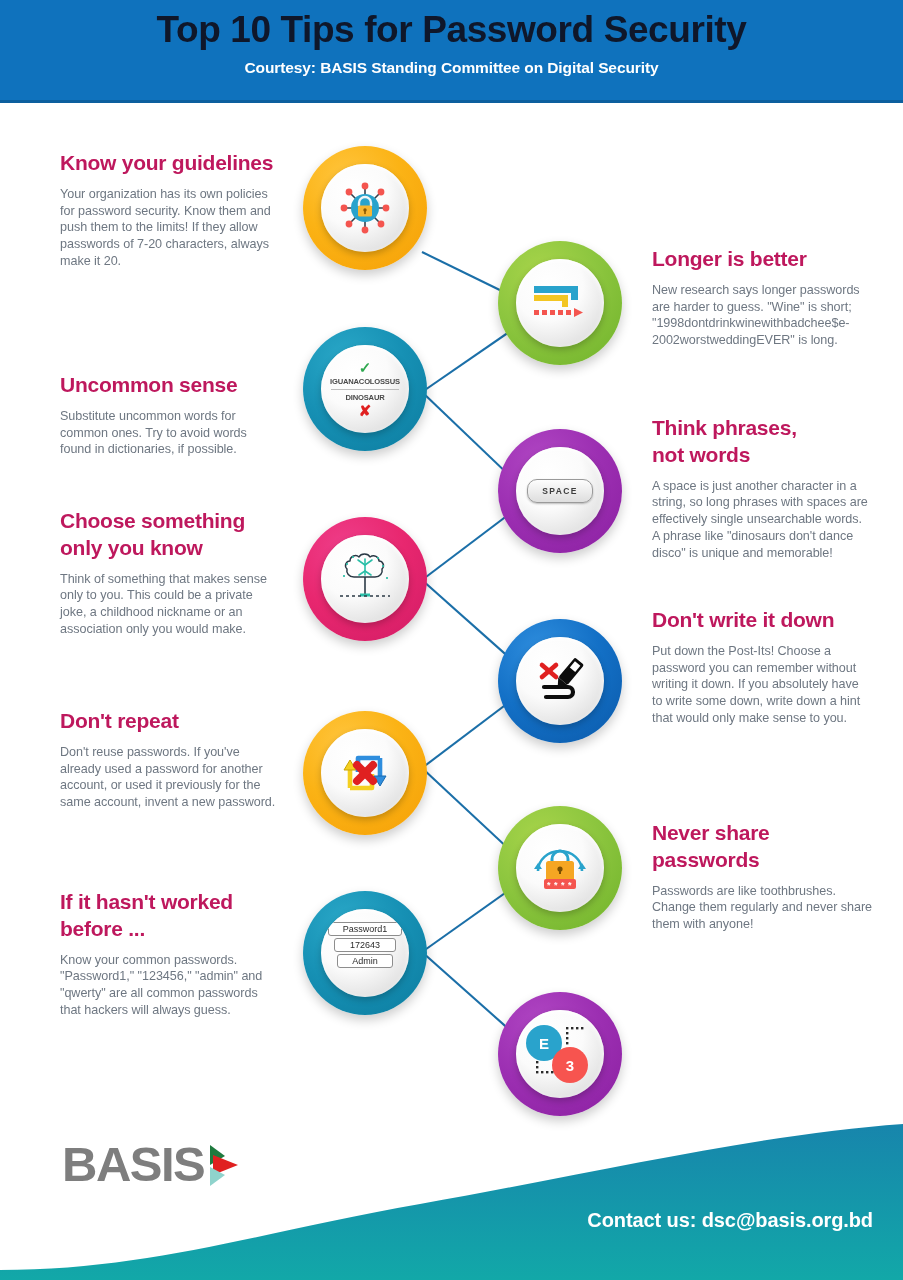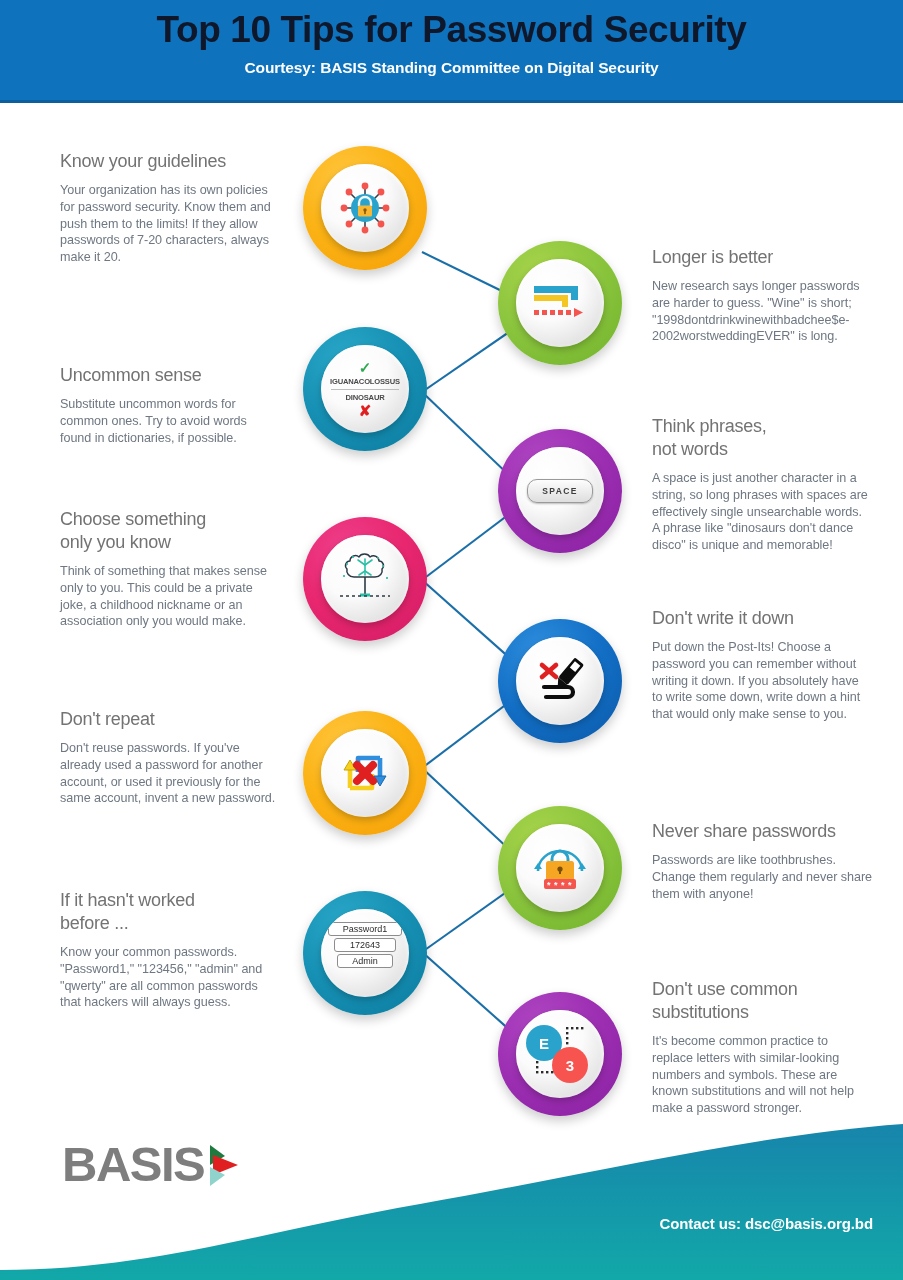--- a/index.html
+++ b/index.html
@@ -44,23 +44,23 @@
     width: 903px; height: 3px;
     background: #0c5f9e;
   }
 
   
   #connectors { position: absolute; left: 0; top: 0; width: 903px; height: 1280px; }
 
   
   .tipblock { position: absolute; }
   .tip-title {
-    color: #737373;
-    font-weight: normal;
-    font-size: 18px;
+    color: #be185d;
+    font-weight: bold;
+    font-size: 21px;
     line-height: 1.28;
     letter-spacing: -0.25px;
   }
   .tip-body {
     color: #6e7782;
     font-size: 12.6px;
     line-height: 1.33;
     margin-top: 9px;
     letter-spacing: -0.05px;
   }
@@ -143,21 +143,21 @@
     position: absolute; left: 62px; top: 1140px;
     display: flex; align-items: center;
   }
   #logo-text {
     font-size: 49px; font-weight: bold; color: #7e7e7e;
     letter-spacing: -1.5px; line-height: 1;
   }
   #logo-mark { margin-left: 3px; }
   #contact {
     position: absolute; right: 30px; bottom: 48px;
-    color: #ffffff; font-size: 15px; font-weight: bold;
+    color: #ffffff; font-size: 20px; font-weight: bold;
     letter-spacing: -0.1px;
   }
 </style>
 </head>
 <body>
 
 <div id="page">
 
   <div id="header">
     <div id="header-title">Top 10 Tips for Password Security</div>
@@ -182,21 +182,21 @@
   <div class="tipblock col-left" style="top:150px">
     <div class="tip-title">Know your guidelines</div>
     <div class="tip-body">Your organization has its own policies for password security. Know them and push them to the limits! If they allow passwords of 7-20 characters, always make it 20.</div>
   </div>
 
   <div class="tipblock col-right" style="top:246px">
     <div class="tip-title">Longer is better</div>
     <div class="tip-body">New research says longer passwords are harder to guess. "Wine" is short; "1998dontdrinkwinewithbadchee$e-2002worstweddingEVER" is long.</div>
   </div>
 
-  <div class="tipblock col-left" style="top:364px">
+  <div class="tipblock col-left" style="top:372px">
     <div class="tip-title">Uncommon sense</div>
     <div class="tip-body">Substitute uncommon words for common ones. Try to avoid words found in dictionaries, if possible.</div>
   </div>
 
   <div class="tipblock col-right" style="top:415px">
     <div class="tip-title">Think phrases,</div>
     <div class="tip-title">not words</div>
     <div class="tip-body">A space is just another character in a string, so long phrases with spaces are effectively single unsearchable words. A phrase like "dinosaurs don't dance disco" is unique and memorable!</div>
   </div>
 
@@ -220,25 +220,20 @@
     <div class="tip-title">Never share passwords</div>
     <div class="tip-body">Passwords are like toothbrushes. Change them regularly and never share them with anyone!</div>
   </div>
 
   <div class="tipblock col-left" style="top:889px">
     <div class="tip-title">If it hasn't worked</div>
     <div class="tip-title">before ...</div>
     <div class="tip-body">Know your common passwords. "Password1," "123456," "admin" and "qwerty" are all common passwords that hackers will always guess.</div>
   </div>
 
-  <div class="tipblock col-right" style="top:978px">
-    <div class="tip-title">Don't use common</div>
-    <div class="tip-title">substitutions</div>
-    <div class="tip-body">It's become common practice to replace letters with similar-looking numbers and symbols. These are known substitutions and will not help make a password stronger.</div>
-  </div>
 
   <div class="node ring-orange" style="left:303px;top:146px">
     <div class="inner">
       <svg width="60" height="60" viewBox="0 0 60 60">
         <g stroke="#33404d" stroke-width="1.6">
           <line x1="30" y1="30" x2="30" y2="9"></line>
             <line x1="30" y1="30" x2="30" y2="51"></line>
           <line x1="30" y1="30" x2="11" y2="30"></line>
             <line x1="30" y1="30" x2="49" y2="30"></line>
           <line x1="30" y1="30" x2="15" y2="15"></line>

